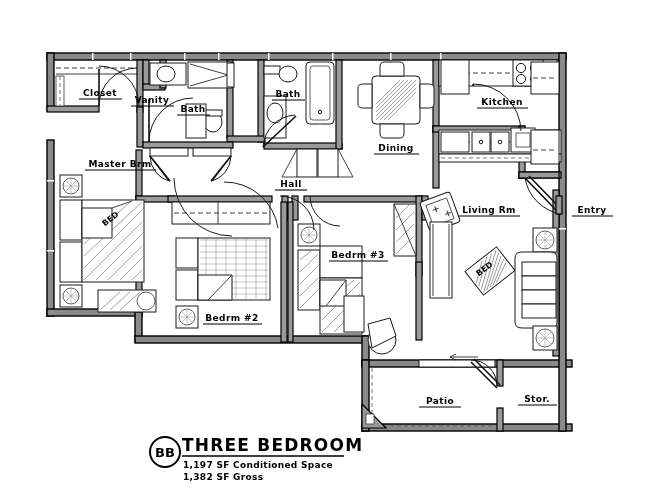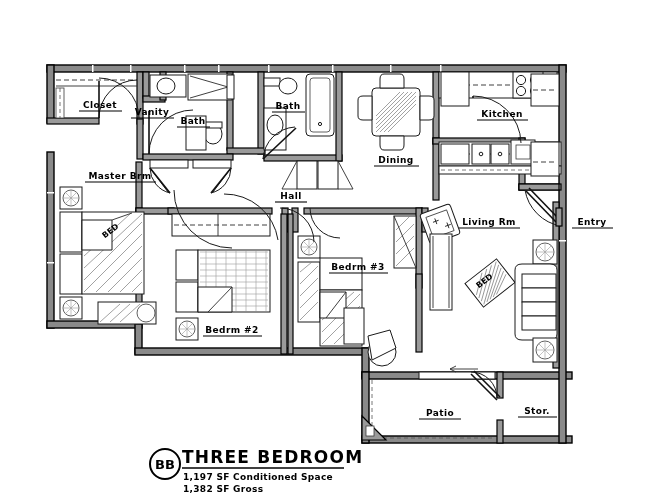--- a/index.html
+++ b/index.html
@@ -9,21 +9,21 @@
   }
   body {
     width: 650px;
     height: 502px;
     position: relative;
     font-family: "DejaVu Sans", sans-serif;
     overflow: hidden;
   }
   #plan-root {
     position: absolute;
-    left: 0; top: 12px;
+    left: 0; top: 0;
     width: 650px;
     height: 456px;
   }
   svg#floorplan {
     display: block;
     width: 650px;
     height: 502px;
     background: #ffffff;
   }
   .wall-thick { fill: #8a8a8a; stroke: #000000; stroke-width: 1.4; }

